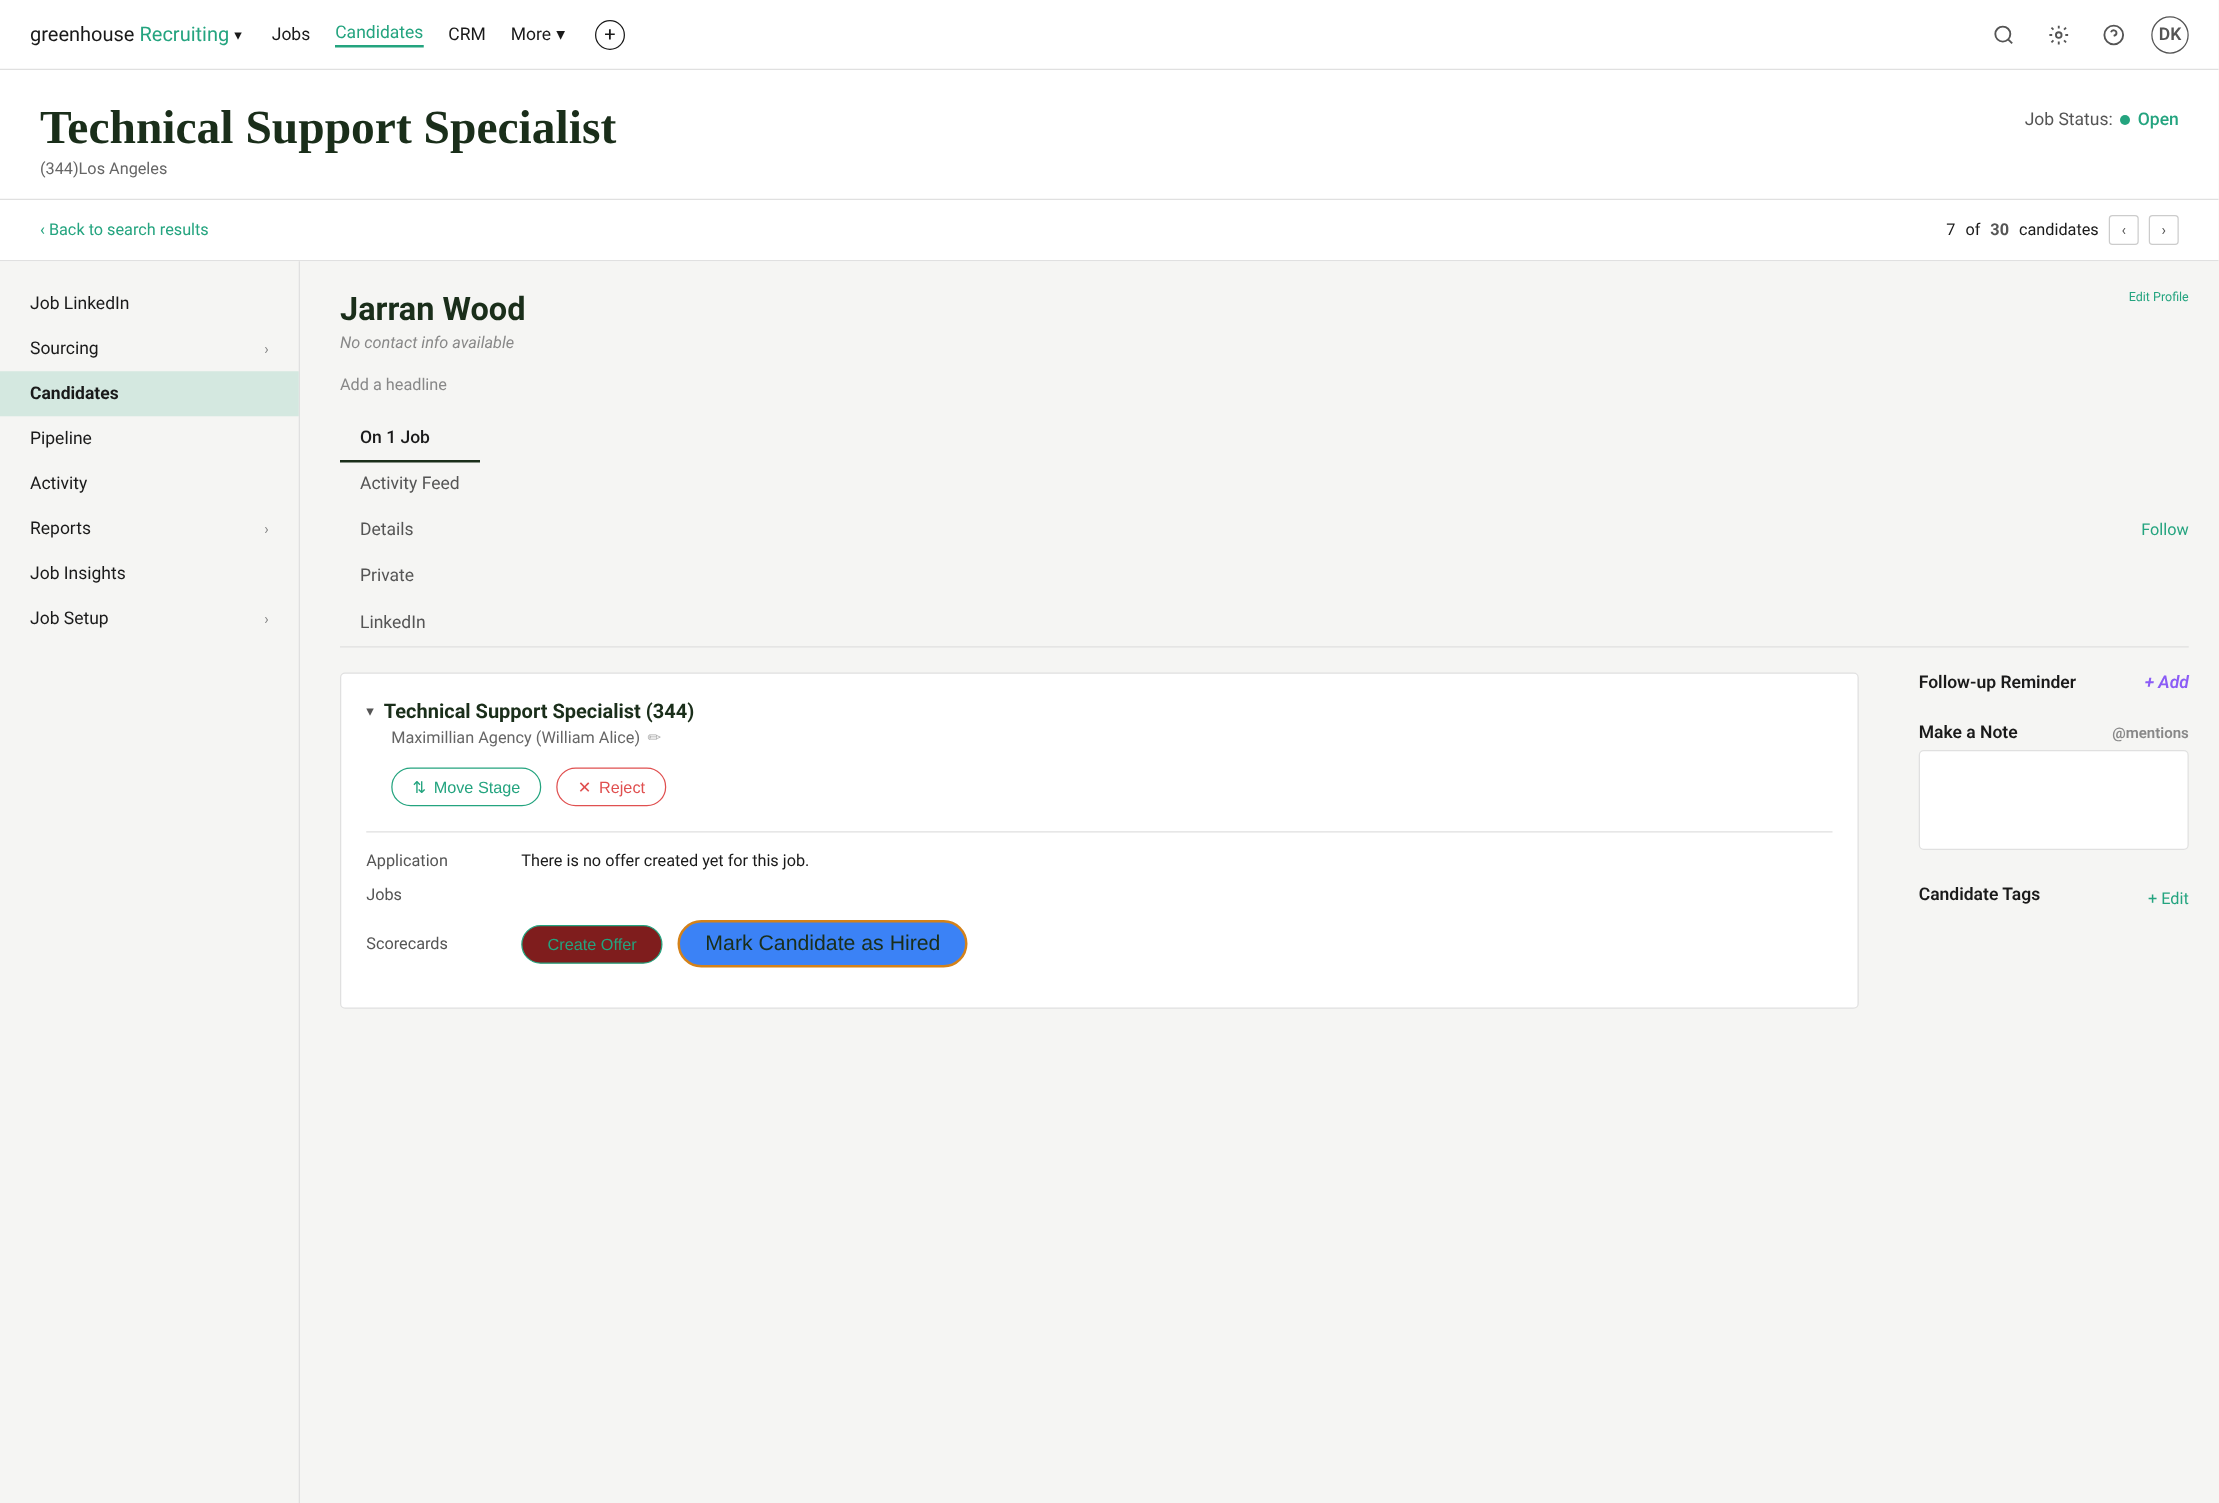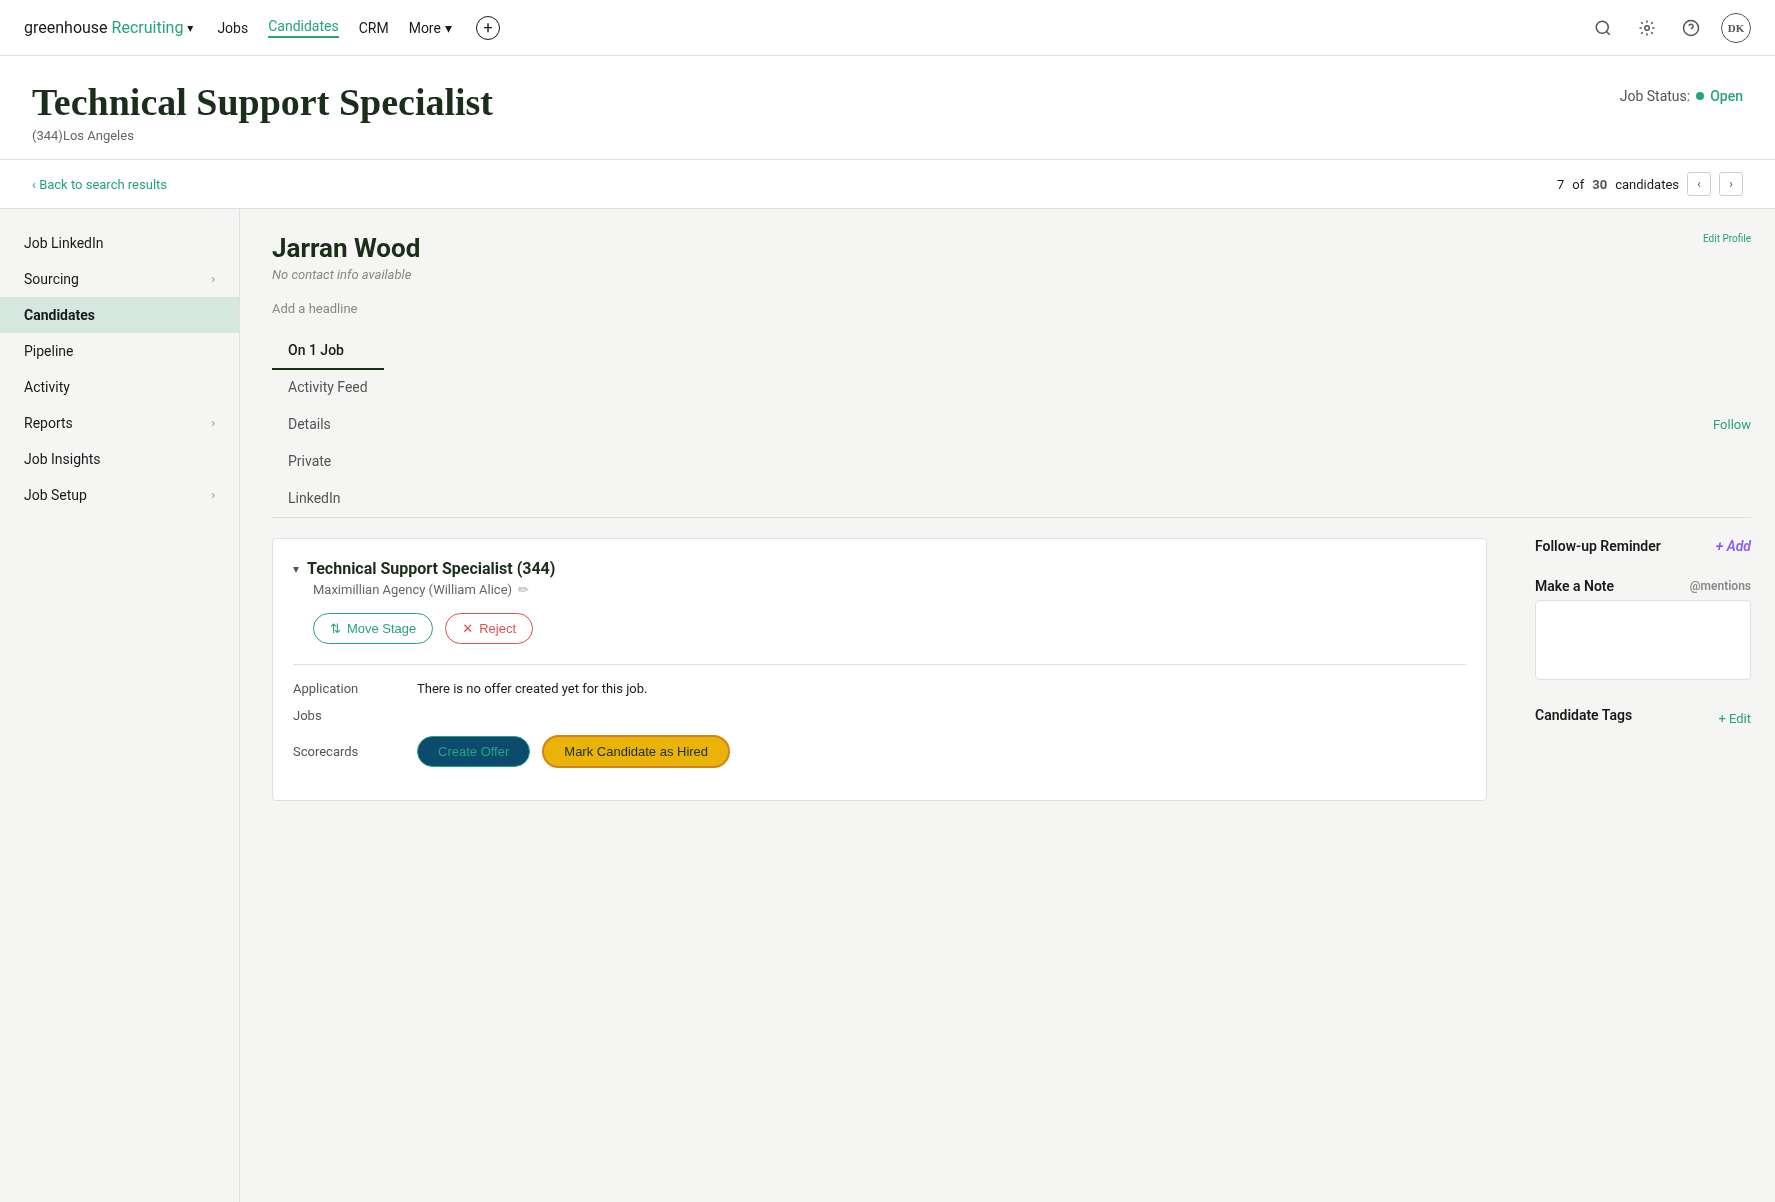--- a/index.html
+++ b/index.html
@@ -19,21 +19,21 @@
     .logo { font-size: 16px; color: #1a1a1a; font-weight: 400; display: flex; align-items: center; gap: 4px; }
     .logo-green { color: #24a47f; }
     .logo-chevron { color: #1a1a1a; font-size: 12px; }
     .nav-links { display: flex; align-items: center; gap: 20px; }
     .nav-link { color: #1a1a1a; text-decoration: none; font-size: 14px; cursor: pointer; }
     .nav-link.active { color: #24a47f; border-bottom: 2px solid #24a47f; padding-bottom: 2px; }
     .nav-more { display: flex; align-items: center; gap: 4px; }
     .nav-plus { border: 1.5px solid #1a1a1a; border-radius: 50%; width: 24px; height: 24px; display: flex; align-items: center; justify-content: center; cursor: pointer; font-size: 16px; color: #1a1a1a; }
     .nav-right { display: flex; align-items: center; gap: 16px; }
     .nav-icon { width: 28px; height: 28px; display: flex; align-items: center; justify-content: center; cursor: pointer; color: #555; font-size: 18px; }
-    .avatar { border: 1.5px solid #555; border-radius: 50%; width: 30px; height: 30px; display: flex; align-items: center; justify-content: center; font-size: 11px; color: #555; cursor: pointer; font-weight: 600; font-family: Liberation Serif, serif; }
+    .avatar { border: 1.5px solid #555; border-radius: 50%; width: 30px; height: 30px; display: flex; align-items: center; justify-content: center; font-size: 14px; color: #555; cursor: pointer; font-weight: 600; }
 
     
     .page-header {
       background: #fff;
       padding: 24px 32px 16px 32px;
       border-bottom: 1px solid #e0e0e0;
     }
     .job-title { font-size: 38px; font-weight: 700; color: #1a2e1a; font-family: Georgia, serif; margin-bottom: 4px; }
     .job-meta { color: #666; font-size: 13px; }
     .header-row { display: flex; justify-content: space-between; align-items: flex-start; }
@@ -164,32 +164,32 @@
     
     .app-details { margin-left: 0; }
     .detail-row { display: flex; gap: 24px; margin-bottom: 12px; align-items: center; }
     .detail-label { color: #555; font-size: 13px; width: 100px; flex-shrink: 0; }
     .detail-value { color: #1a1a1a; font-size: 13px; }
     .offer-btns { display: flex; gap: 12px; align-items: center; }
     .btn-create-offer {
       border: 1.5px solid #24a47f;
       border-radius: 20px;
       padding: 7px 20px;
-      background: #0c4a6e;
+      background: #7f1d1d;
       color: #24a47f;
       font-size: 13px;
       cursor: pointer;
     }
     .btn-mark-hired {
       border: 2px solid #d4821a;
       border-radius: 20px;
       padding: 7px 20px;
-      background: #eab308;
+      background: #3b82f6;
       color: #1a2e1a;
-      font-size: 13px;
+      font-size: 17px;
       cursor: pointer;
       font-weight: 500;
     }
 
     
     .right-panel {
       width: 240px;
       flex-shrink: 0;
       padding: 0 0 0 24px;
     }

